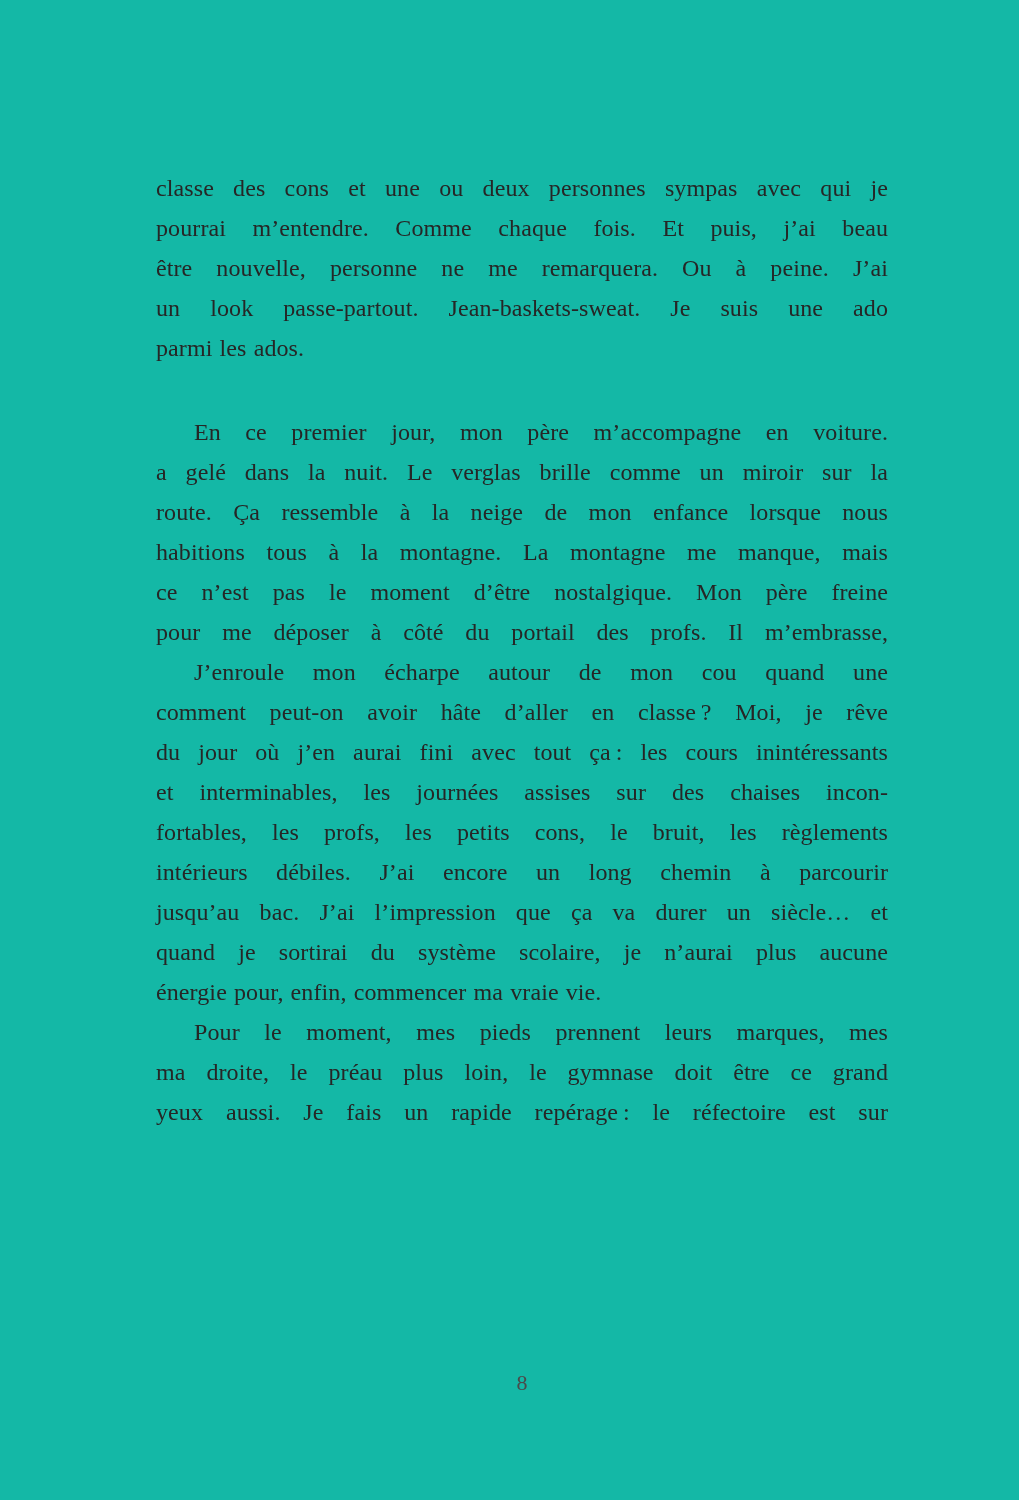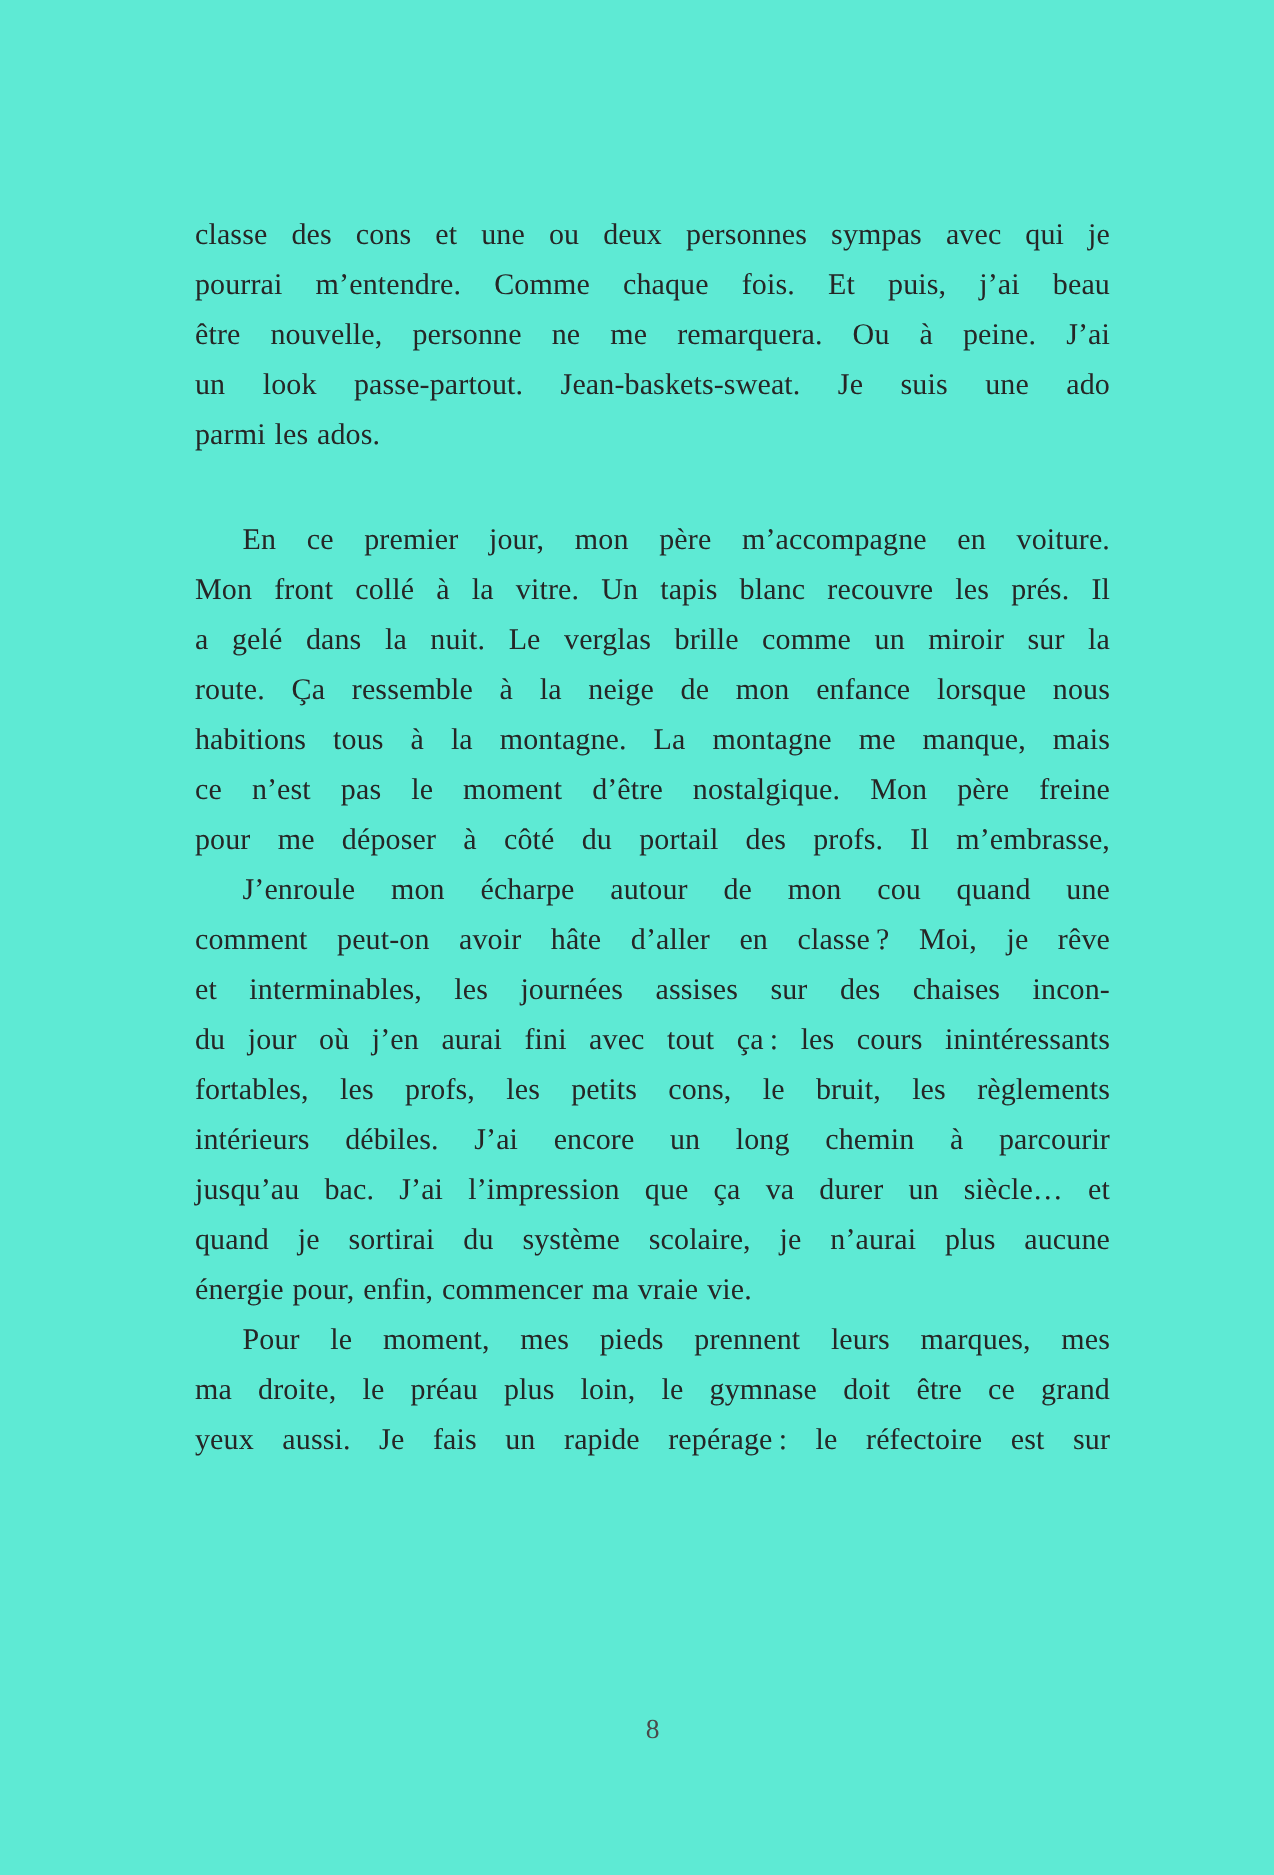--- a/index.html
+++ b/index.html
@@ -49,43 +49,42 @@
     top: 1368px;
     width: 732px;
     text-align: center;
     font-size: 22px;
     line-height: 30px;
   }
 </style>
 </head>
 <body>
 
-<div class="page" style="background: #5eead4; color: rgb(38, 38, 38);">
+<div class="page" style="background: #14b8a6; color: rgb(38, 38, 38);">
   <div class="text-block">
       <div class="paragraph">
         <div class="line">classe des cons et une ou deux personnes sympas avec qui je</div>
         <div class="line">pourrai m’entendre. Comme chaque fois. Et puis, j’ai beau</div>
         <div class="line">être nouvelle, personne ne me remarquera. Ou à peine. J’ai</div>
         <div class="line">un look passe-partout. Jean-baskets-sweat. Je suis une ado</div>
         <div class="line last">parmi les ados.</div>
       </div>
       <div class="paragraph gap-before">
         <div class="line indent">En ce premier jour, mon père m’accompagne en voiture.</div>
-        <div class="line">Mon front collé à la vitre. Un tapis blanc recouvre les prés. Il</div>
         <div class="line">a gelé dans la nuit. Le verglas brille comme un miroir sur la</div>
         <div class="line">route. Ça ressemble à la neige de mon enfance lorsque nous</div>
         <div class="line">habitions tous à la montagne. La montagne me manque, mais</div>
         <div class="line">ce n’est pas le moment d’être nostalgique. Mon père freine</div>
         <div class="line">pour me déposer à côté du portail des profs. Il m’embrasse,</div>
       </div>
       <div class="paragraph">
         <div class="line indent">J’enroule mon écharpe autour de mon cou quand une</div>
         <div class="line">comment peut-on avoir hâte d’aller en classe ? Moi, je rêve</div>
+        <div class="line">du jour où j’en aurai fini avec tout ça : les cours inintéressants</div>
         <div class="line">et interminables, les journées assises sur des chaises incon-</div>
-        <div class="line">du jour où j’en aurai fini avec tout ça : les cours inintéressants</div>
         <div class="line">fortables, les profs, les petits cons, le bruit, les règlements</div>
         <div class="line">intérieurs débiles. J’ai encore un long chemin à parcourir</div>
         <div class="line">jusqu’au bac. J’ai l’impression que ça va durer un siècle… et</div>
         <div class="line">quand je sortirai du système scolaire, je n’aurai plus aucune</div>
         <div class="line last">énergie pour, enfin, commencer ma vraie vie.</div>
       </div>
       <div class="paragraph">
         <div class="line indent">Pour le moment, mes pieds prennent leurs marques, mes</div>
         <div class="line">ma droite, le préau plus loin, le gymnase doit être ce grand</div>
         <div class="line">yeux aussi. Je fais un rapide repérage : le réfectoire est sur</div>

